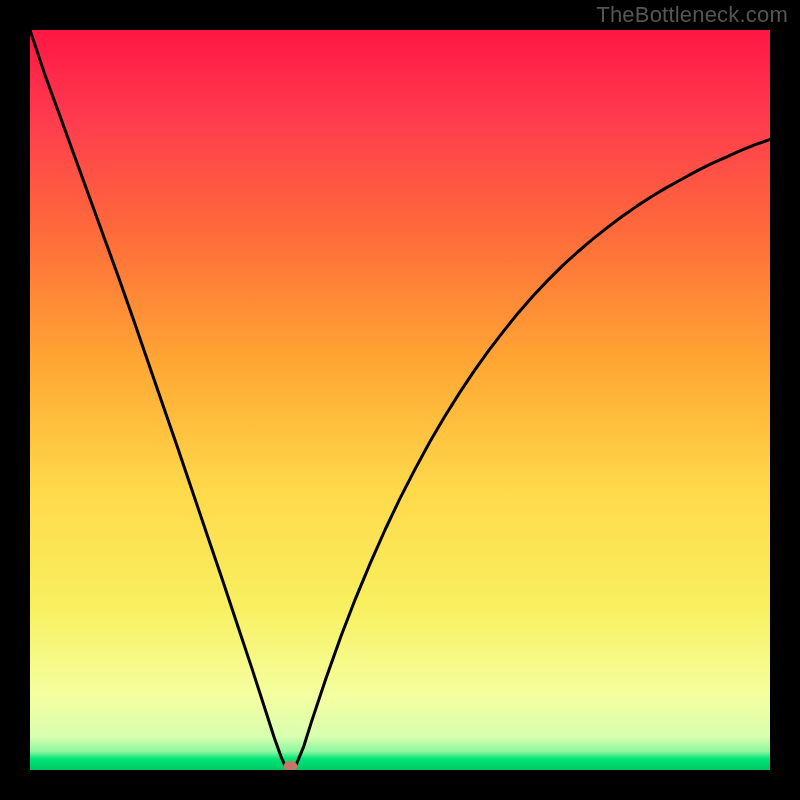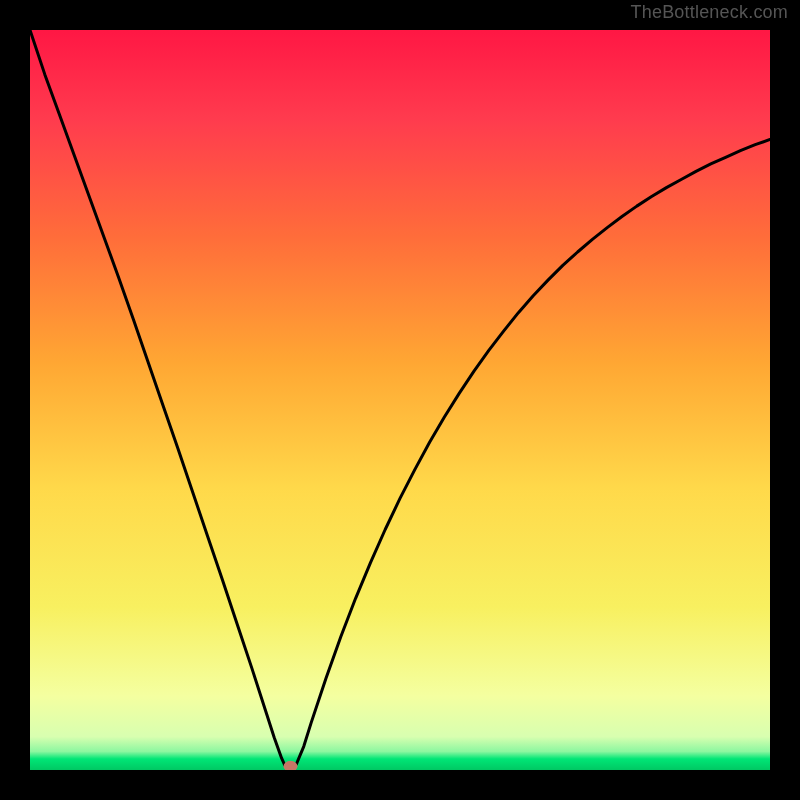--- a/index.html
+++ b/index.html
@@ -9,21 +9,21 @@
     height: 800px;
     background: #000;
     position: relative;
     font-family: Arial, sans-serif;
   }
   .watermark {
     position: absolute;
     top: 2px;
     right: 12px;
     color: #555555;
-    font-size: 18px;
+    font-size: 22px;
     font-weight: 500;
     z-index: 10;
     letter-spacing: 0.2px;
   }
   .chart-container {
     position: absolute;
     left: 30px;
     top: 30px;
     width: 740px;
     height: 740px;

